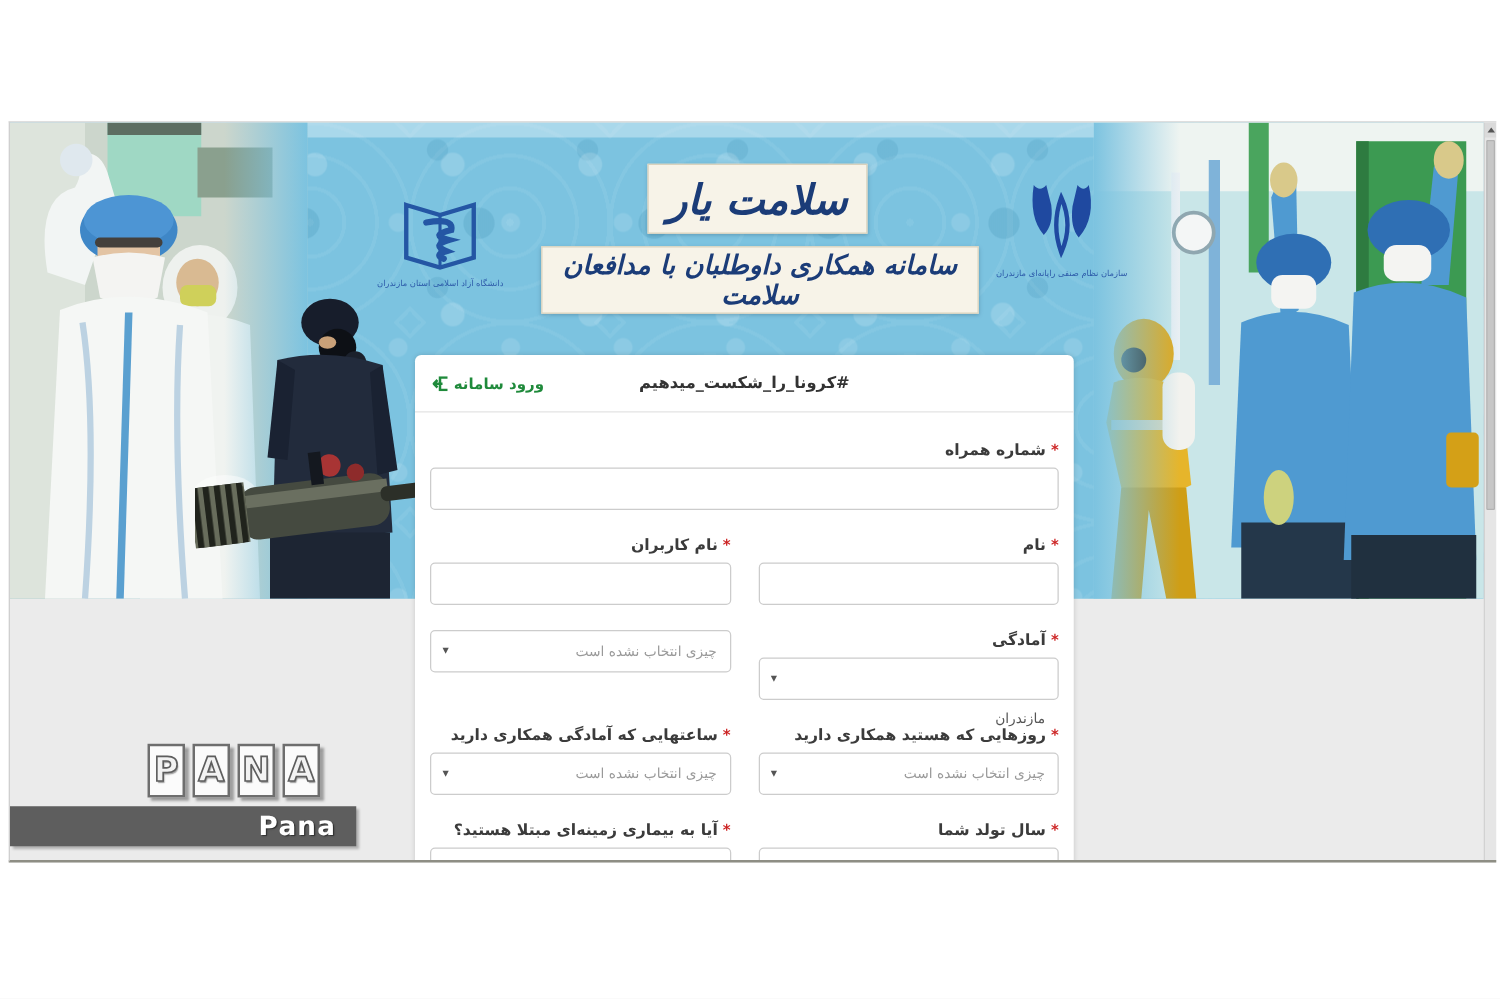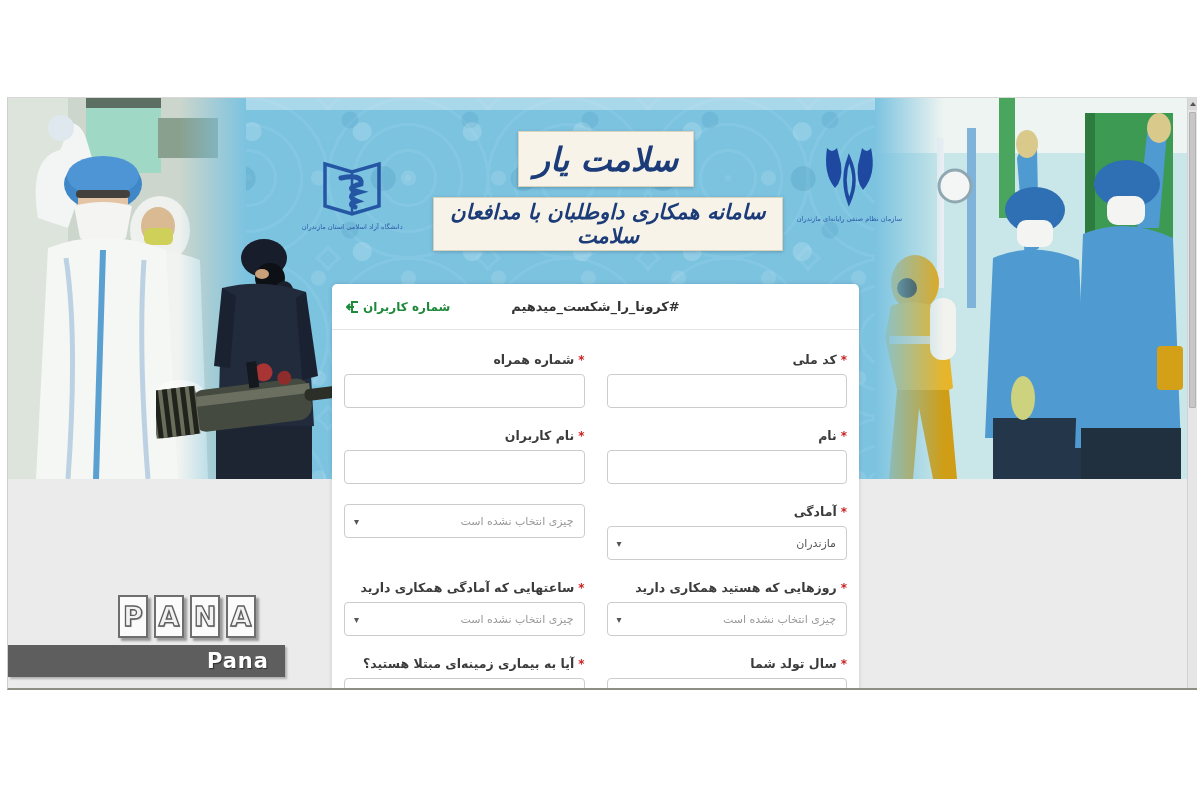--- a/index.html
+++ b/index.html
@@ -94,21 +94,21 @@
     font-family:"DejaVu Sans", sans-serif; direction:rtl;
   }
   .select {
     position:relative; width:100%; height:34px; border:1px solid #cccccc;
     border-radius:4px; background:#fff; cursor:pointer;
   }
   .sel-value {
     position:absolute; right:10px; top:50%; transform:translateY(-50%);
     font-size:11px; color:#999999; white-space:nowrap;
   }
-  .sel-value.chosen { color:#555555; }
+  .sel-value.chosen { color:#555555;margin-top:32px; }
   .select.year .sel-value { right:auto; left:55px; color:#555; font-size:13px; }
   .sel-caret {
     position:absolute; left:9px; top:50%; transform:translateY(-50%);
     font-size:10px; color:#555;
   }
   
   .pana-tiles { position:absolute; left:110px; top:497px; display:flex; gap:6px; }
   .pana-tile {
     width:30px; height:43px; background:#fbfbfb; border:2px solid #6e6e6e;
     box-shadow:3px 3px 2px rgba(90,90,90,.55);
@@ -270,35 +270,31 @@
         <path d="M36 18 Q28 40 36 62 Q46 40 36 18 Z" fill="none" stroke="#1f49a0" stroke-width="3.5"></path>
       </svg>
       <div class="caption">سازمان نظام صنفی رایانه‌ای مازندران</div>
     </div>
   </div>
 
   <div class="card">
     <div class="card-header">
       <div class="hashtag">#کرونا_را_شکست_میدهیم</div>
       <div class="login-link">
-        <span class="txt">شماره کاربران</span>
+        <span class="txt">ورود سامانه</span>
         <svg width="13" height="12" viewBox="0 0 13 12">
           <path d="M12 1 L6 1 L6 11 L12 11" fill="none" stroke="#1f8a3b" stroke-width="2"></path>
           <path d="M8 6 L1 6 M4 3 L1 6 L4 9" fill="none" stroke="#1f8a3b" stroke-width="2"></path>
         </svg>
       </div>
     </div>
 
     <div class="fields">
 
       <div class="frow first">
-        <div class="field">
-          <div class="flabel"><span class="req">*</span><span>کد ملی</span></div>
-          <input class="tinput" type="text" style="">
-        </div>
         <div class="field">
           <div class="flabel"><span class="req">*</span><span>شماره همراه</span></div>
           <input class="tinput" type="text" style="">
         </div>
       </div>
 
       <div class="frow">
         <div class="field">
           <div class="flabel"><span class="req">*</span><span>نام</span></div>
           <input class="tinput" type="text" style="">

